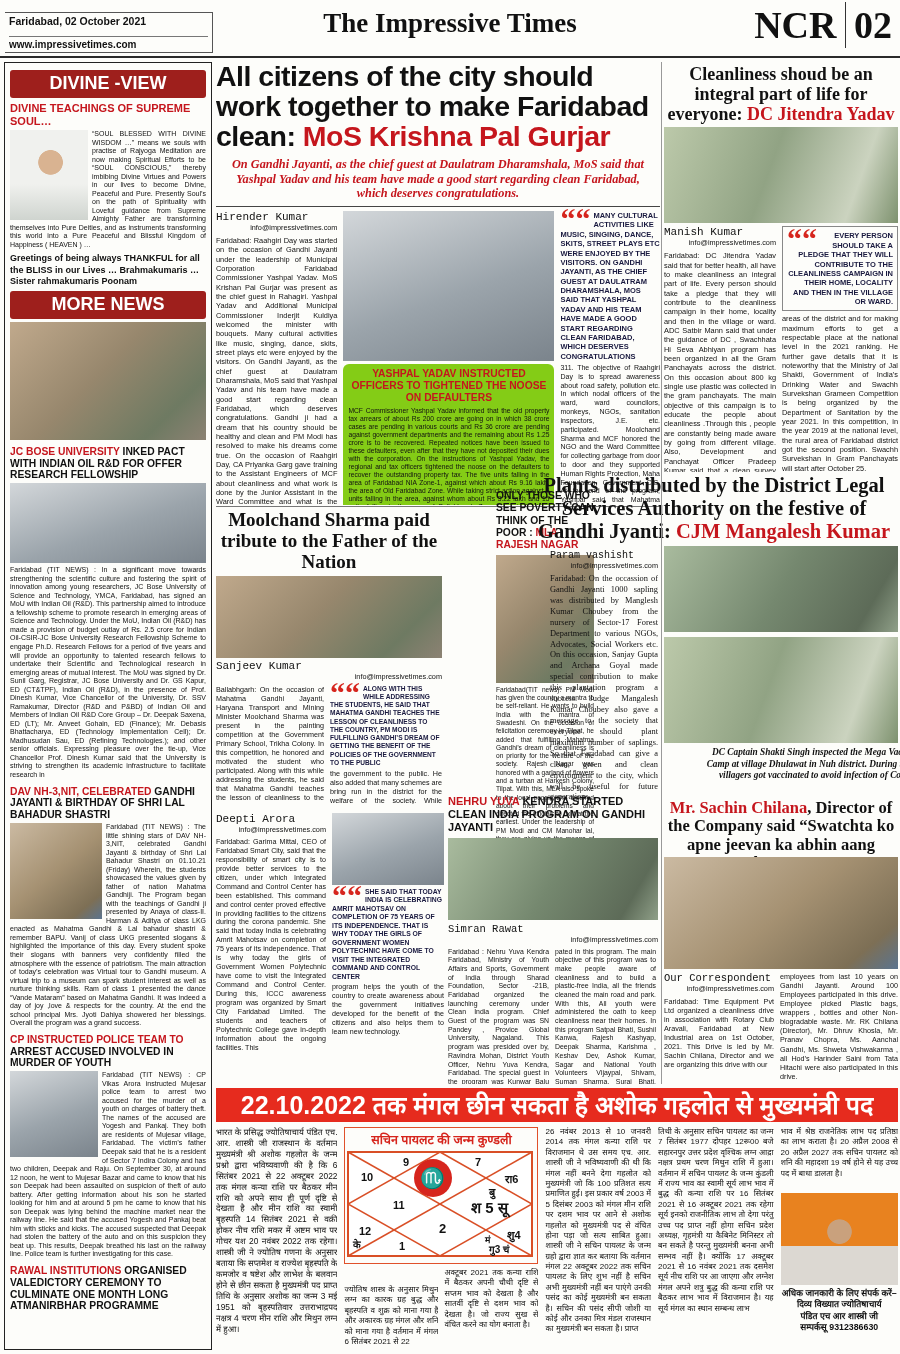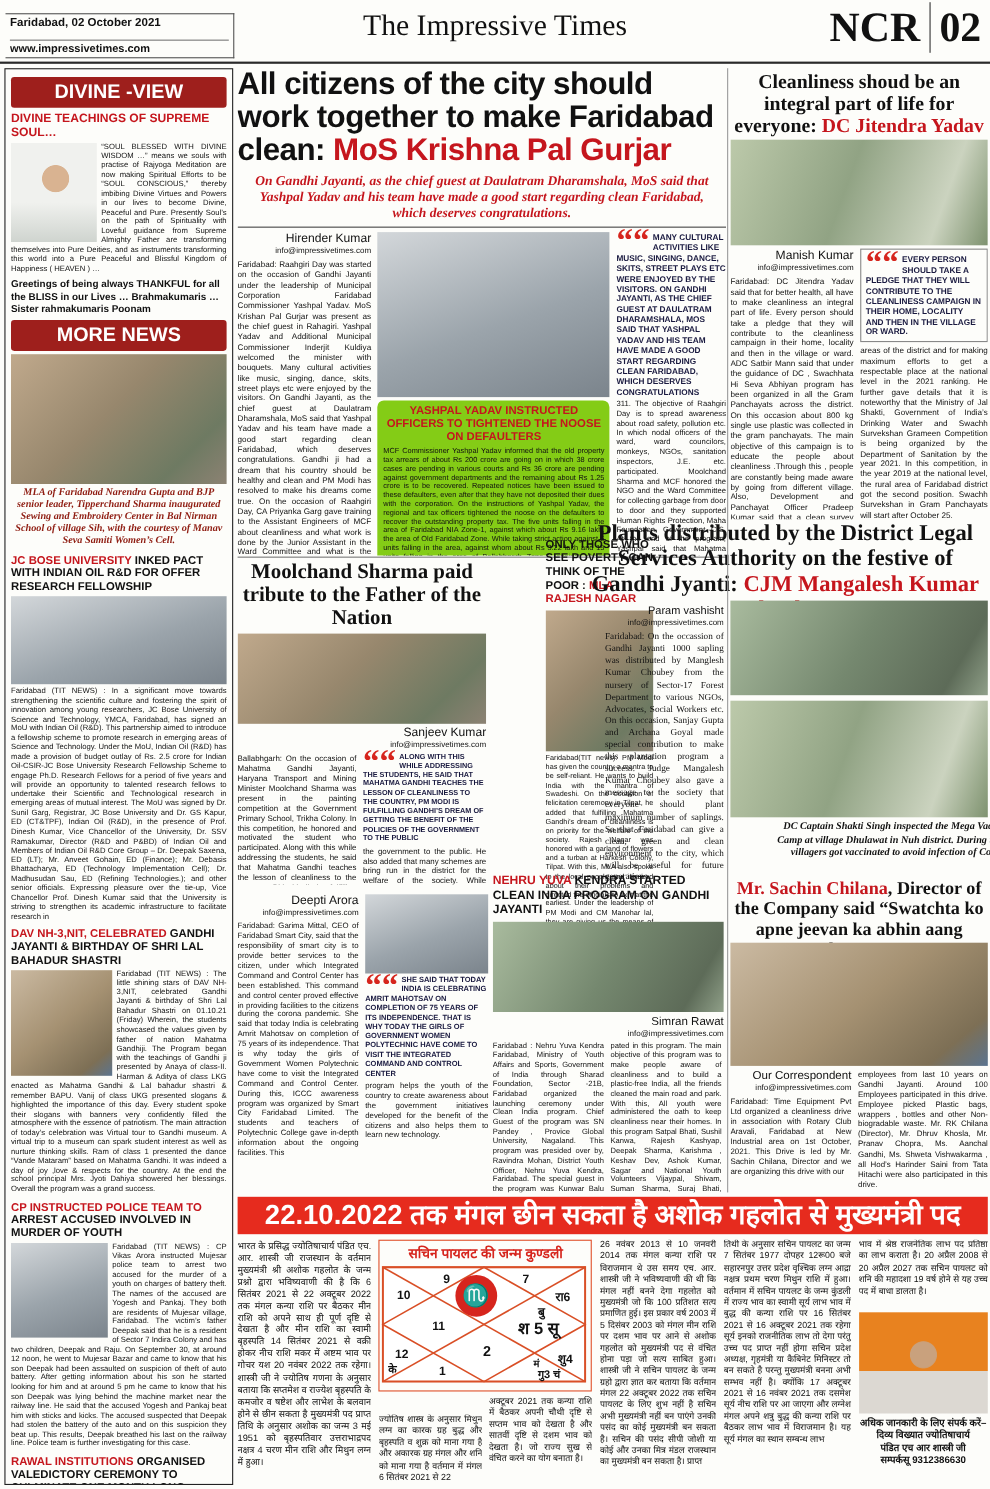--- a/index.html
+++ b/index.html
@@ -11,21 +11,21 @@
   .red{color:#c5161d;}
   .clip{overflow:hidden;}
 
   
   #hdr{left:0;top:0;width:900px;height:58px;border-bottom:2px solid #2a2a2a;}
   #hdr-date{left:5px;top:12px;width:208px;padding:2px 4px;border-top:1px solid #555;
             border-bottom:1px solid #555;border-right:1px solid #555;}
   #hdr-date .d1{font-weight:bold;font-size:10.5px;border-bottom:1px solid #777;padding-bottom:9px;}
   #hdr-date .d2{font-weight:bold;font-size:10px;padding-top:2px;}
   #mast{left:250px;top:8px;width:400px;text-align:center;font-family:"Liberation Serif",serif;
-        font-weight:normal;font-size:27px;}
+        font-weight:bold;font-size:27px;}
   #ncr{right:8px;top:2px;font-family:"Liberation Serif",serif;font-weight:bold;font-size:38px;
        display:flex;align-items:center;gap:8px;}
   #ncr .bar{width:1.5px;height:46px;background:#333;}
 
   
   #leftcol{left:4px;top:62px;width:208px;height:1288px;border:1.5px solid #222;
            padding:4px 5px;font-size:7px;line-height:1.2;}
   .banner{background:#9e1f1c;color:#fff;font-weight:bold;text-align:center;font-size:18px;
           padding:3px 0;border-radius:3px;margin:3px 0;}
   .lc-sub{color:#c5161d;font-weight:bold;font-size:11px;margin:4px 0 2px 0;}
@@ -48,30 +48,30 @@
   .fl{float:left;margin:0 4px 2px 0;}
   .greet{font-weight:bold;font-size:9px;line-height:1.25;margin:4px 0;}
 
   
   #main{left:216px;top:62px;width:444px;height:443px;}
   #main h1{margin:0;font-size:28.5px;line-height:1.05;letter-spacing:-0.5px;font-weight:800;}
   .deck{color:#c5161d;font-family:"Liberation Serif",serif;font-weight:bold;font-style:italic;
         font-size:12.3px;text-align:center;margin:5px 8px;line-height:1.2;}
   .rule{border-top:1px solid #444;margin:2px 0 4px 0;}
   .m-row{display:flex;gap:6px;}
-  .byline{font-family:Liberation Sans, sans-serif;font-size:11px;text-align:right;}
+  .byline{font-family:Liberation Mono, monospace;font-size:11px;text-align:left;}
   .bemail{font-size:7.3px;text-align:right;margin-bottom:4px;}
   .bcol{font-size:7.4px;line-height:1.26;}
   .ybox{background:#84cc16;border-radius:6px;padding:4px 5px;margin-top:3px;}
   .ybox .yt{color:#c5161d;font-weight:bold;font-size:10.3px;text-align:center;line-height:1.15;margin-bottom:3px;}
   .ybox .yb{font-size:6.7px;line-height:1.2;}
   .pq{font-size:7.5px;font-weight:bold;color:#19193f;line-height:1.25;}
   .qq::before{content:"\201C\201C";color:#d6251d;font-family:"Liberation Serif",serif;
               font-weight:bold;font-size:30px;float:left;line-height:16px;margin-right:3px;}
-  .qbox{border:1px solid #888;padding:4px;margin-bottom:3px;}
+  .qbox{border:1px solid #888;padding:4px;margin-bottom:3px;text-align:right;}
 
   .hline{border-top:1px solid #777;}
   .vline{border-left:1px solid #999;}
 
   
   #mool h2{margin:0 0 3px 0;font-family:"Liberation Serif",serif;font-size:19px;line-height:1.1;
            text-align:center;font-weight:bold;}
   
   .shead{font-weight:bold;font-size:10.3px;line-height:1.2;}
   .serifhead{font-family:"Liberation Serif",serif;font-weight:bold;text-align:center;line-height:1.12;}
@@ -105,21 +105,20 @@
     <div class="banner">DIVINE -VIEW</div>
     <div class="lc-sub">DIVINE TEACHINGS OF SUPREME SOUL…</div>
     <div class="jt lc-body">
       <div class="photo ph-e fl" style="width:78px;height:90px;"></div>
       <span>“SOUL BLESSED WITH DIVINE WISDOM …” means we souls with practise of Rajyoga Meditation are now making Spiritual Efforts to be “SOUL CONSCIOUS,” thereby imbibing Divine Virtues and Powers in our lives to become Divine, Peaceful and Pure. Presently Soul’s on the path of Spirituality with Loveful guidance from Supreme Almighty Father are transforming themselves into Pure Deities, and as instruments transforming this world into a Pure Peaceful and Blissful Kingdom of Happiness ( HEAVEN ) …</span>
     </div>
     <div class="greet">Greetings of being always THANKFUL for all the BLISS in our Lives … Brahmakumaris … Sister rahmakumaris Poonam</div>
 
     <div class="banner">MORE NEWS</div>
     <div class="photo ph-a" style="width:100%;height:118px;"></div>
-    <div class="cap-red">MLA of Faridabad Narendra Gupta and BJP senior leader, Tipperchand Sharma inaugurated Sewing and Embroidery Center in Bal Nirman School of village Sih, with the courtesy of Manav Seva Samiti Women’s Cell.</div>
 
     <div class="lc-head">
       <span class="red">JC BOSE UNIVERSITY </span><span>INKED PACT WITH INDIAN OIL R&amp;D FOR OFFER RESEARCH FELLOWSHIP</span>
     </div>
     <div class="photo ph-c" style="width:100%;height:80px;"></div>
     <div class="jt lc-body" style="margin-top:3px;">Faridabad (TIT NEWS) : In a significant move towards strengthening the scientific culture and fostering the spirit of innovation among young researchers, JC Bose University of Science and Technology, YMCA, Faridabad, has signed an MoU with Indian Oil (R&amp;D). This partnership aimed to introduce a fellowship scheme to promote research in emerging areas of Science and Technology. Under the MoU, Indian Oil (R&amp;D) has made a provision of budget outlay of Rs. 2.5 crore for Indian Oil-CSIR-JC Bose University Research Fellowship Scheme to engage Ph.D. Research Fellows for a period of five years and will provide an opportunity to talented research fellows to undertake their Scientific and Technological research in emerging areas of mutual interest. The MoU was signed by Dr. Sunil Garg, Registrar, JC Bose University and Dr. GS Kapur, ED (CT&amp;TPF), Indian Oil (R&amp;D), in the presence of Prof. Dinesh Kumar, Vice Chancellor of the University, Dr. SSV Ramakumar, Director (R&amp;D and P&amp;BD) of Indian Oil and Members of Indian Oil R&amp;D Core Group – Dr. Deepak Saxena, ED (LT); Mr. Anveet Gohain, ED (Finance); Mr. Debasis Bhattacharya, ED (Technology Implementation Cell); Dr. Madhusudan Sau, ED (Refining Technologies.); and other senior officials. Expressing pleasure over the tie-up, Vice Chancellor Prof. Dinesh Kumar said that the University is striving to strengthen its academic infrastructure to facilitate research in</div>
 
     <div class="lc-head">
       <span class="red">DAV NH-3,NIT, CELEBRATED </span><span>GANDHI JAYANTI  &amp; BIRTHDAY OF  SHRI LAL BAHADUR SHASTRI</span>
     </div>

